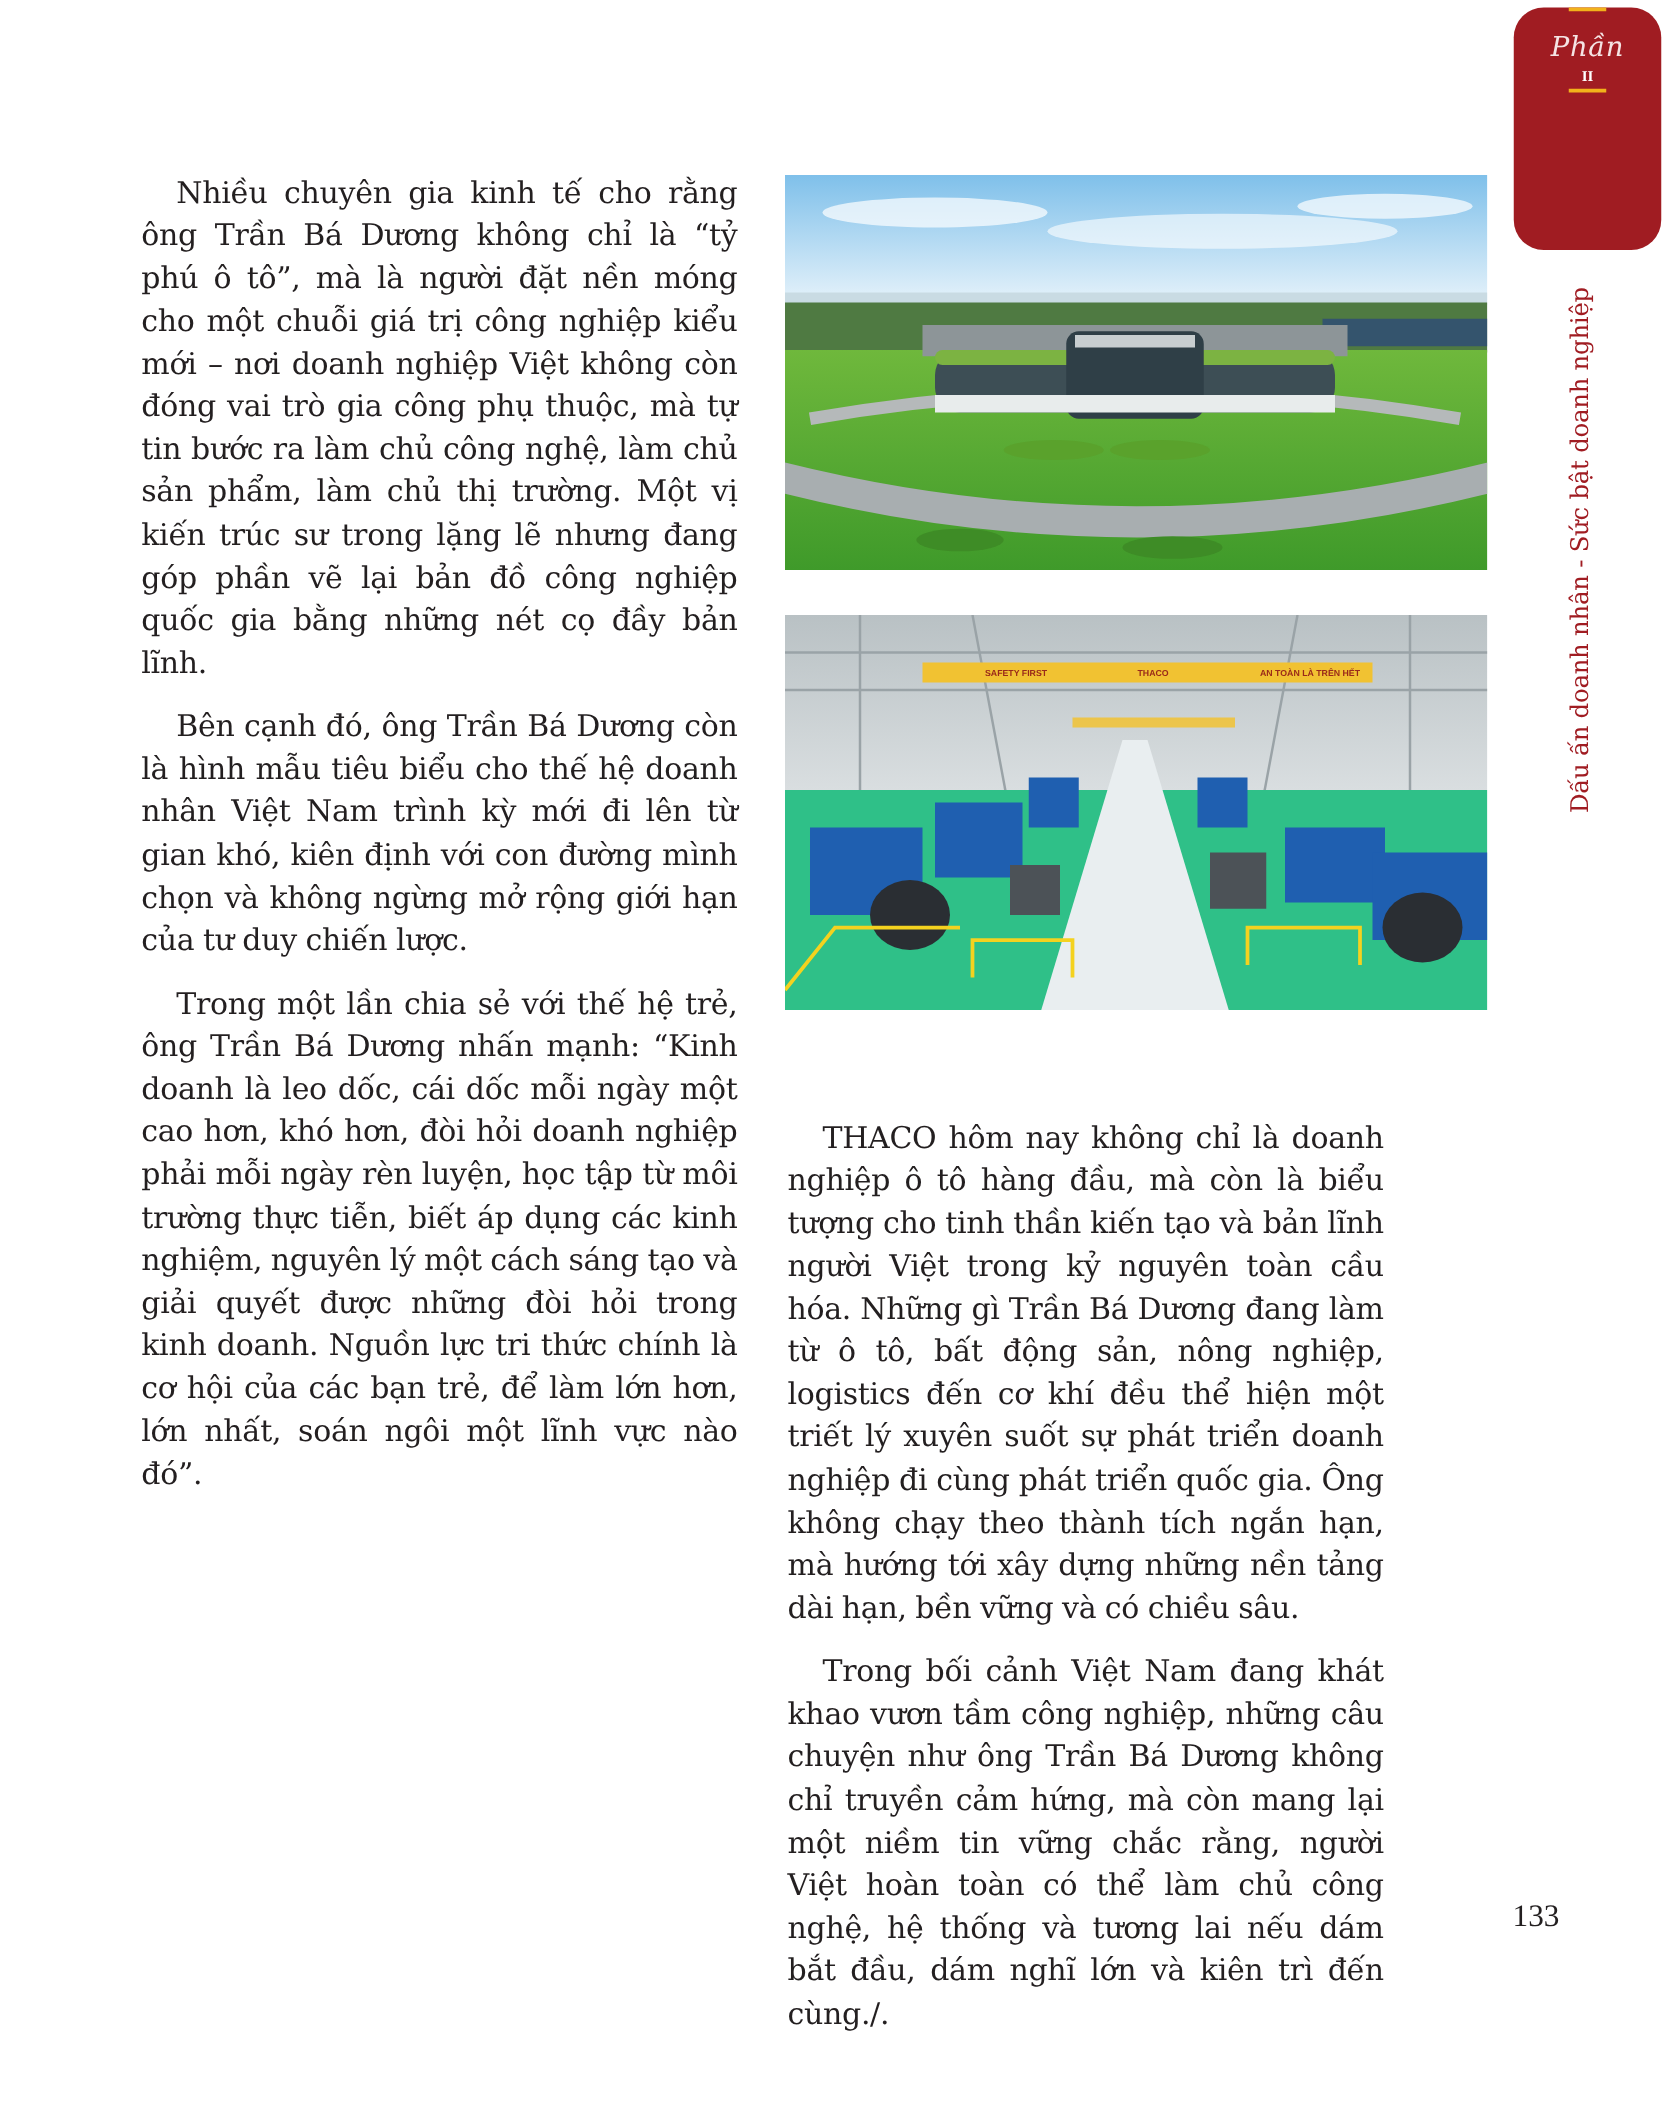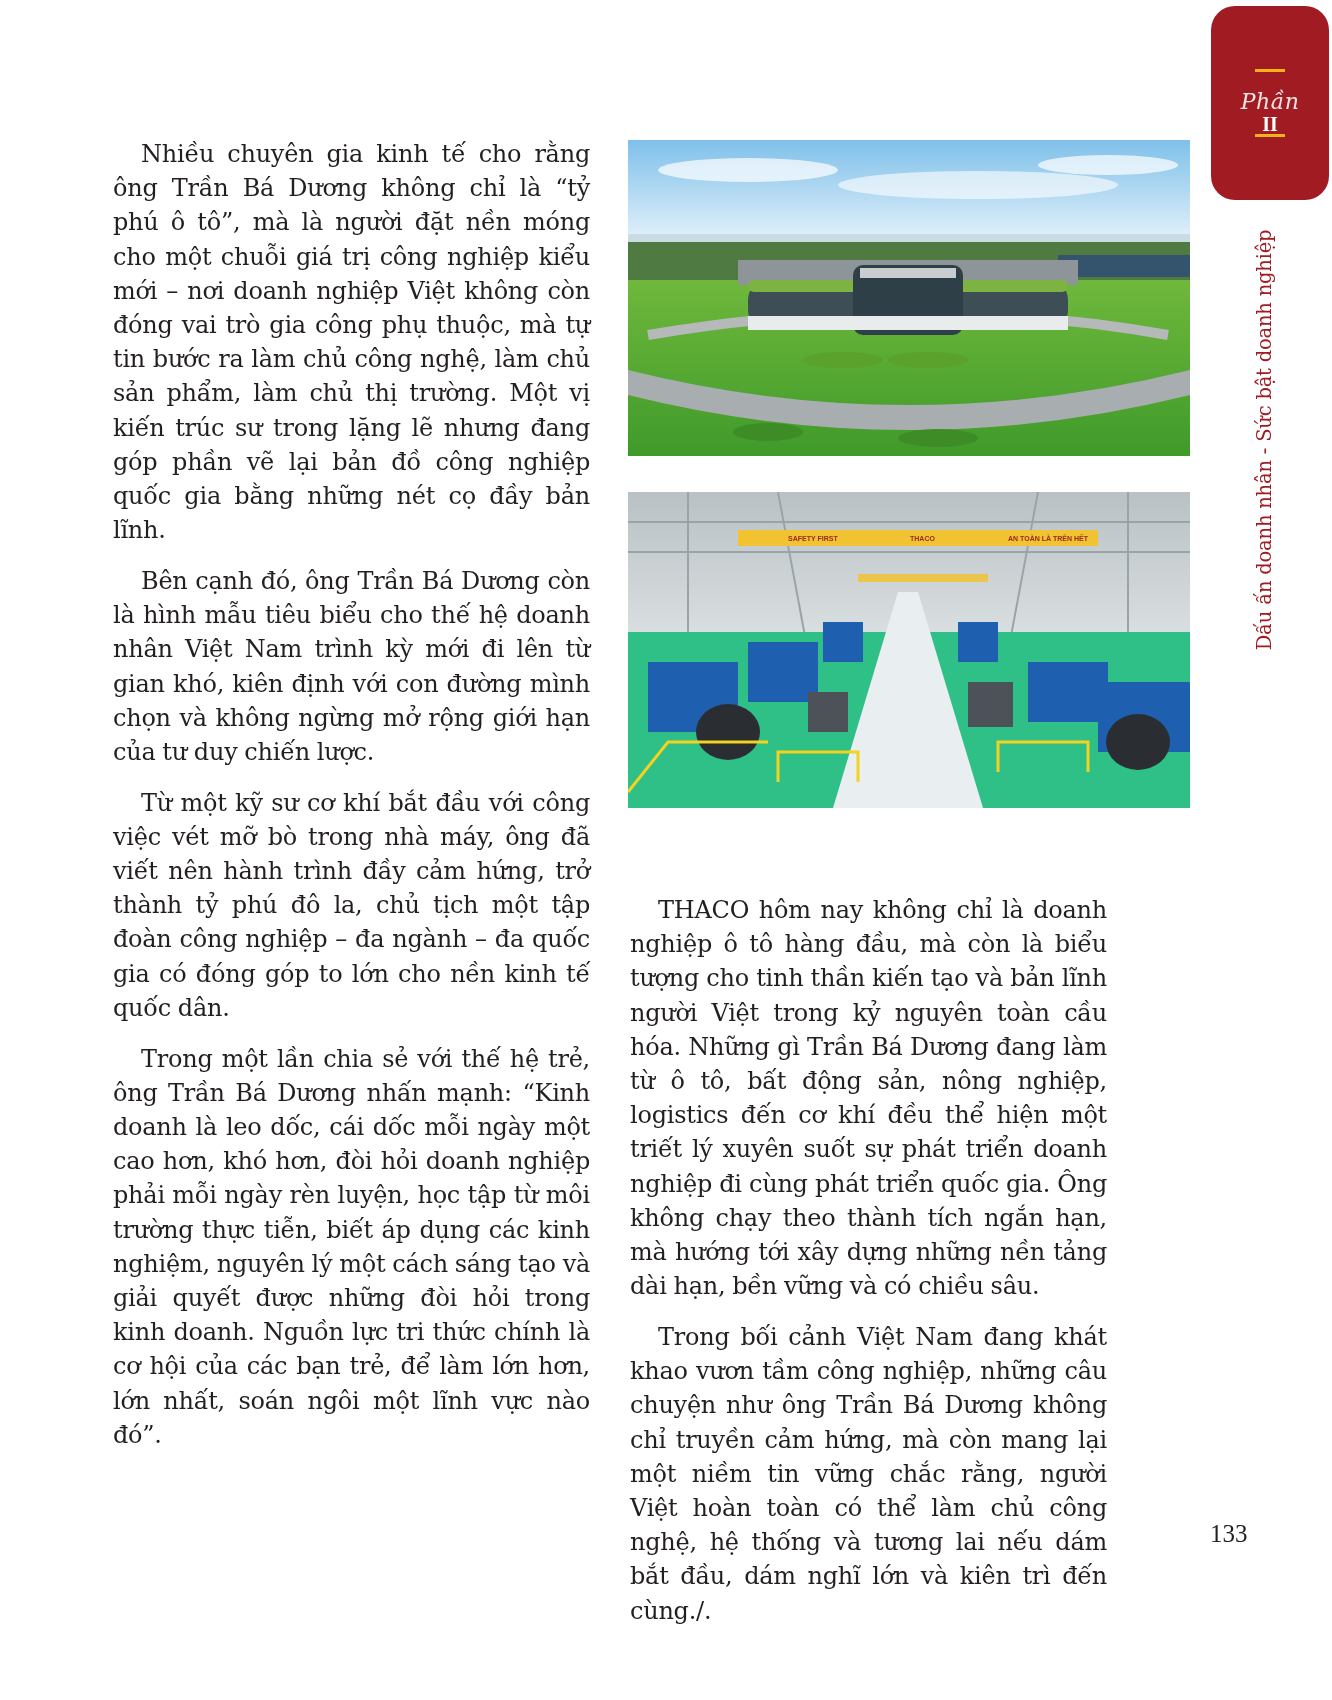--- a/index.html
+++ b/index.html
@@ -21,50 +21,49 @@
     #col-right { left: 630px; top: 893px; width: 477px; }
 
     .photo { position: absolute; overflow: hidden; left: 628px; width: 562px; }
     #photo-top { top: 140px; height: 316px; }
     #photo-bottom { top: 492px; height: 316px; }
     .photo svg { display: block; width: 100%; height: 100%; }
 
     #chapter-tab {
       position: absolute; left: 1211px; top: 6px; width: 118px; height: 194px;
       background: #a01c22; border-radius: 24px;
-      display: flex; flex-direction: column; align-items: center; justify-content: center;
+      display: flex; flex-direction: column; align-items: center; justify-content: flex-start;
     }
     .tab-line { width: 30px; height: 3px; background: #f2b21b; }
     #tab-word {
       font-family: "DejaVu Serif", serif; font-style: italic; color: #f5e4e4;
       font-size: 22px; margin-top: 18px; line-height: 24px; letter-spacing: 0.5px;
     }
     #tab-num {
       font-family: "Liberation Serif", serif; font-weight: bold; color: #ffffff;
-      font-size: 20px; line-height: 20px; 
+      font-size: 12px; line-height: 20px; 
     }
     #side-title {
       position: absolute; left: 1264px; top: 440px;
       transform: translate(-50%, -50%) rotate(-90deg);
       white-space: nowrap; color: #a01c22;
       font-family: "DejaVu Serif", serif; font-size: 19.5px; letter-spacing: -0.2px;
     }
     #page-number {
       position: absolute; left: 1210px; top: 1520px;
       font-family: "Liberation Serif", serif; font-size: 25px; color: #231f20;
     }
     .crane-text { font-family: "Liberation Sans", sans-serif; font-weight: bold; font-size: 7px; fill: #9a2a1a; }
   </style>
 </head>
 <body>
 
 <div id="col-left" class="column">
   <p>Nhiều chuyên gia kinh tế cho rằng ông Trần Bá Dương không chỉ là “tỷ phú ô tô”, mà là người đặt nền móng cho một chuỗi giá trị công nghiệp kiểu mới – nơi doanh nghiệp Việt không còn đóng vai trò gia công phụ thuộc, mà tự tin bước ra làm chủ công nghệ, làm chủ sản phẩm, làm chủ thị trường. Một vị kiến trúc sư trong lặng lẽ nhưng đang góp phần vẽ lại bản đồ công nghiệp quốc gia bằng những nét cọ đầy bản lĩnh.</p>
   <p>Bên cạnh đó, ông Trần Bá Dương còn là hình mẫu tiêu biểu cho thế hệ doanh nhân Việt Nam trình kỳ mới đi lên từ gian khó, kiên định với con đường mình chọn và không ngừng mở rộng giới hạn của tư duy chiến lược.</p>
-  <p>Từ một kỹ sư cơ khí bắt đầu với công việc vét mỡ bò trong nhà máy, ông đã viết nên hành trình đầy cảm hứng, trở thành tỷ phú đô la, chủ tịch một tập đoàn công nghiệp – đa ngành – đa quốc gia có đóng góp to lớn cho nền kinh tế quốc dân.</p>
   <p>Trong một lần chia sẻ với thế hệ trẻ, ông Trần Bá Dương nhấn mạnh: “Kinh doanh là leo dốc, cái dốc mỗi ngày một cao hơn, khó hơn, đòi hỏi doanh nghiệp phải mỗi ngày rèn luyện, học tập từ môi trường thực tiễn, biết áp dụng các kinh nghiệm, nguyên lý một cách sáng tạo và giải quyết được những đòi hỏi trong kinh doanh. Nguồn lực tri thức chính là cơ hội của các bạn trẻ, để làm lớn hơn, lớn nhất, soán ngôi một lĩnh vực nào đó”.</p>
 </div>
 
 <div id="photo-top" class="photo">
   <svg viewBox="0 0 562 316" preserveAspectRatio="none">
     <defs>
       <linearGradient id="sky" x1="0" y1="0" x2="0" y2="1">
         <stop offset="0" stop-color="#7fc0ea"></stop>
         <stop offset="1" stop-color="#e3f1fa"></stop>
       </linearGradient>

